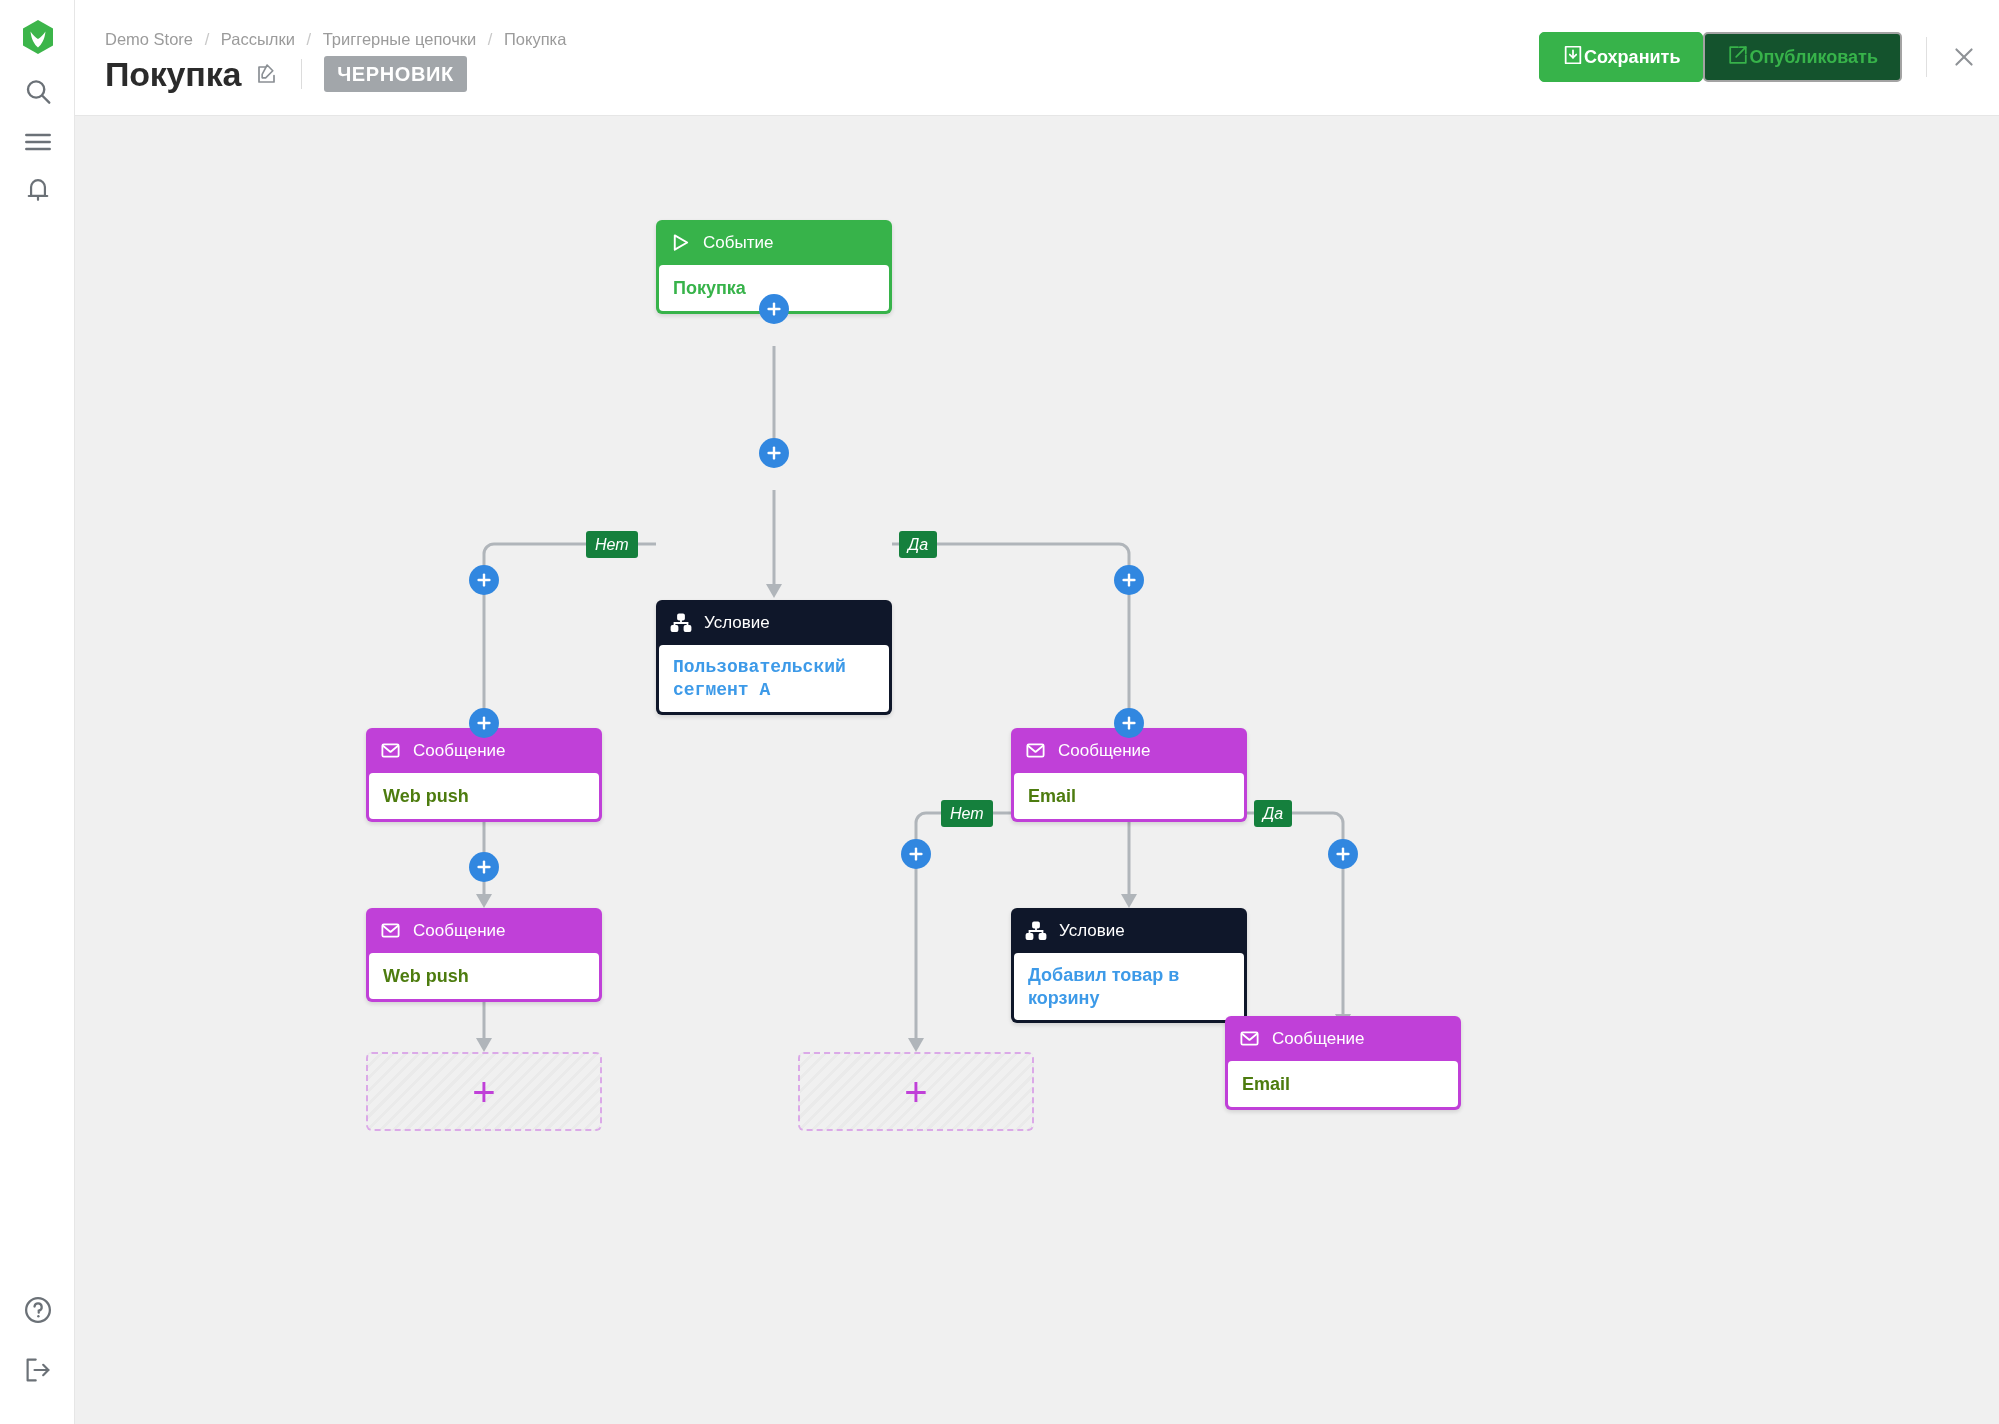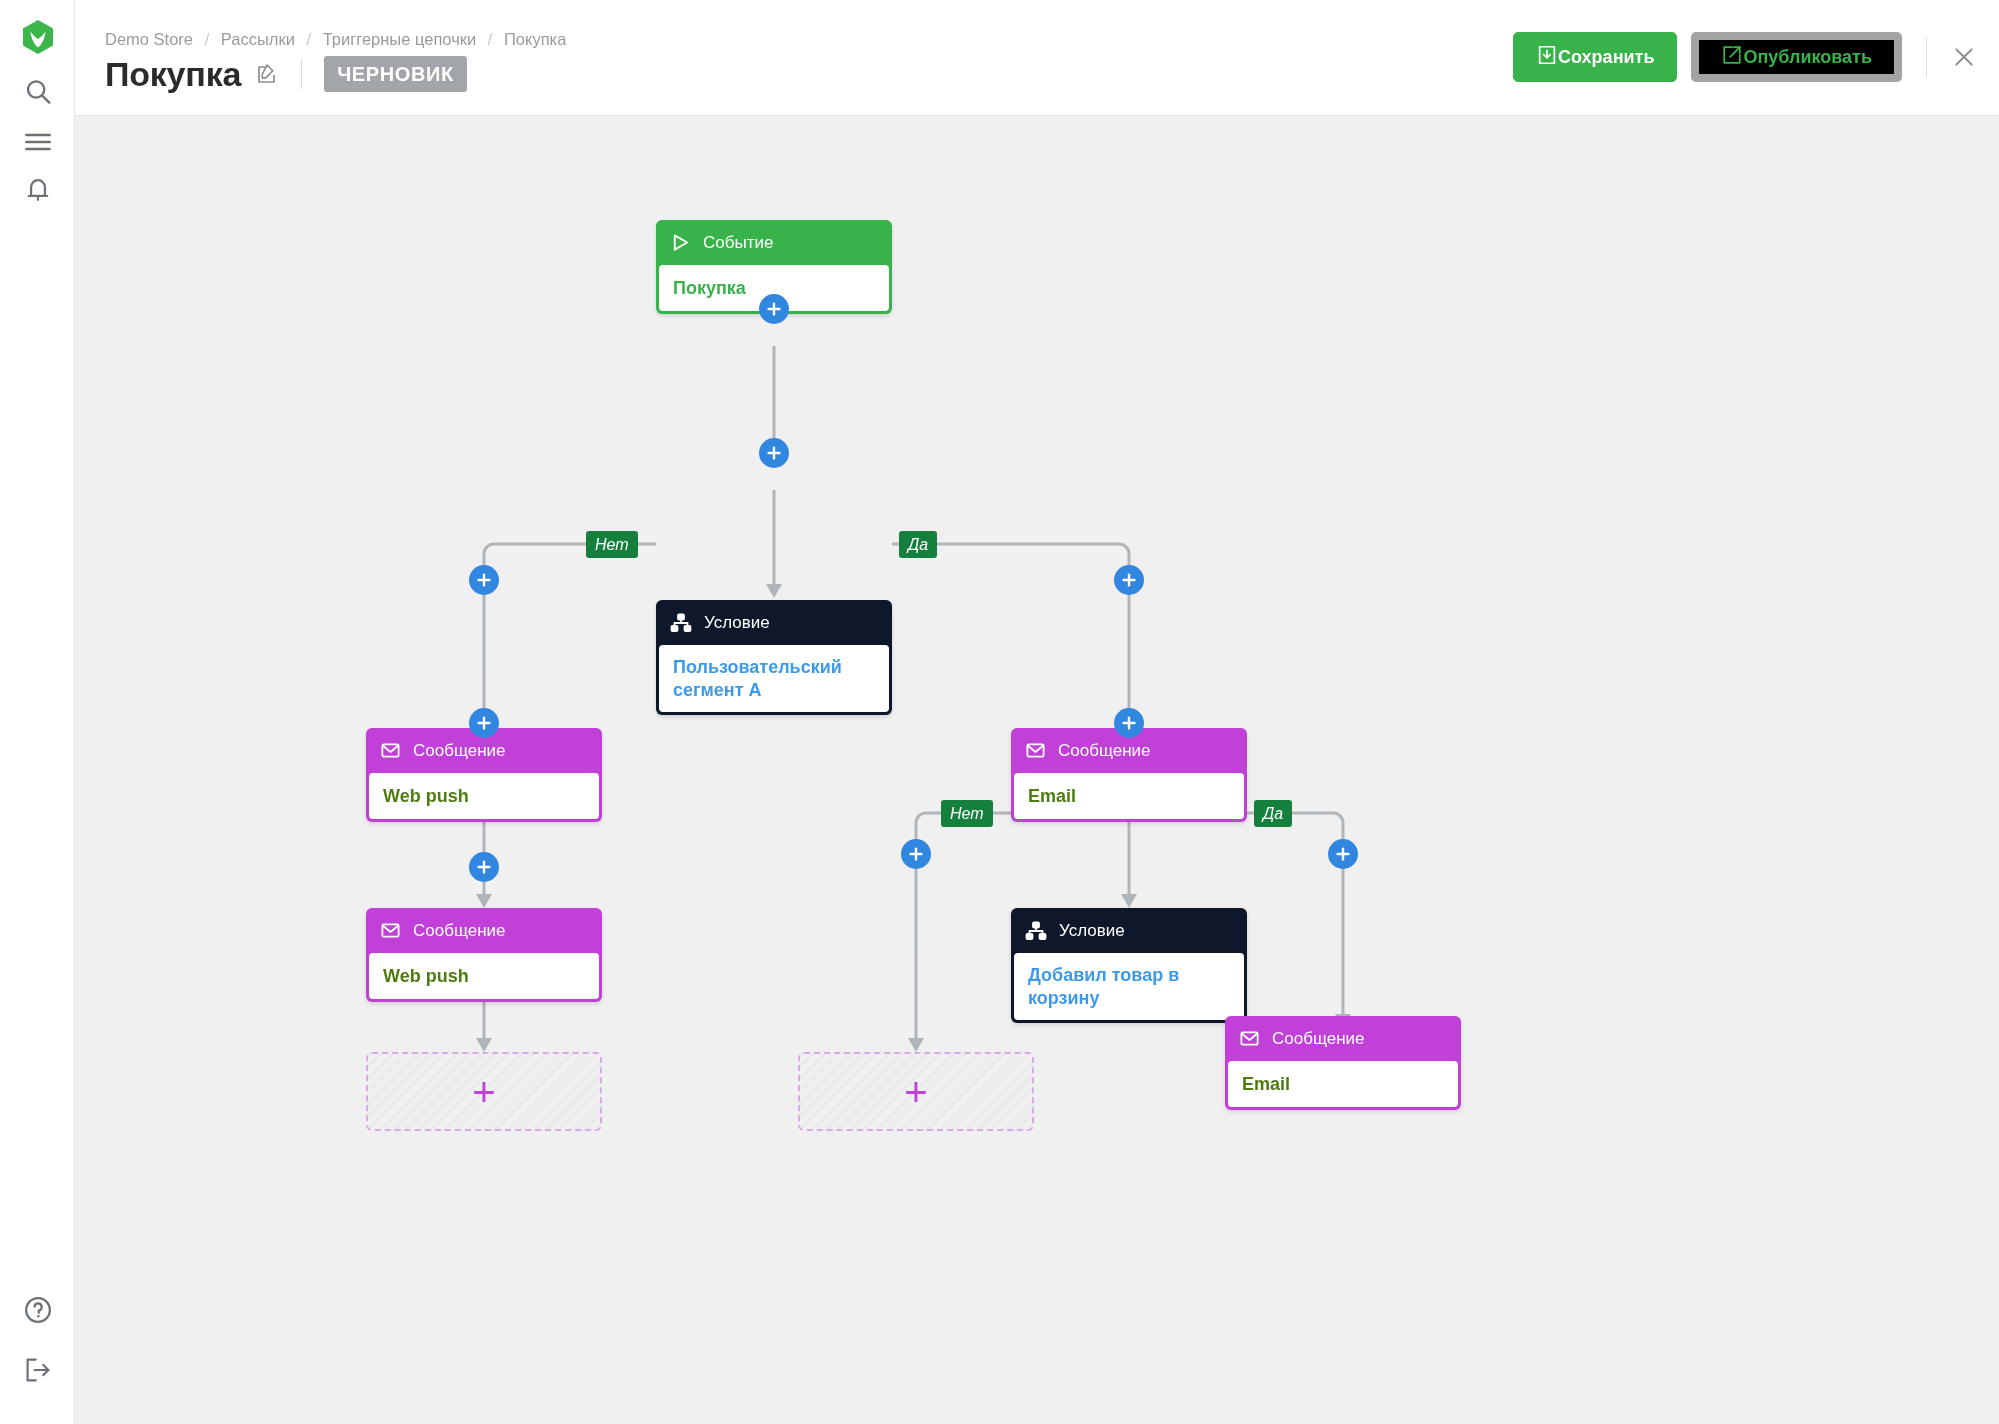--- a/index.html
+++ b/index.html
@@ -66,21 +66,21 @@
     position: absolute; right: 22px; top: 32px;
     display: flex; align-items: center;
   }
   .btn {
     display: flex; align-items: center; 
     height: 50px; padding: 0 22px; border-radius: 5px;
     font-size: 18px; font-weight: bold; cursor: pointer;
     white-space: nowrap;
   }
   #btn-save { background: #37b34a; color: #ffffff; border: 1px solid #37b34a; }
-  #btn-publish { background: #000000; color: #37b34a; border: 8px solid #a3a3a3; margin-left: 14px; }
+  #btn-publish { background: #14532d; color: #37b34a; border: 2px solid #a3a3a3; }
   #header-divider { width: 1px; height: 40px; background: #e0e0e0; margin: 0 24px; }
   #btn-close { color: #8e9296; cursor: pointer; display:flex; align-items:center; }
 
   
   #canvas {
     position: absolute; left: 75px; top: 116px;
     width: 1924px; height: 1308px;
     background: #f0f0f0;
     overflow: hidden;
   }
@@ -315,21 +315,21 @@
       <span class="node-icon">
         <svg width="22" height="22" viewBox="0 0 22 22" fill="none" stroke="#ffffff" stroke-width="1.8">
           <rect x="8" y="2.5" width="6" height="5" rx="1" fill="#ffffff"></rect>
           <rect x="1.5" y="14" width="6" height="5" rx="1" fill="#ffffff"></rect>
           <rect x="14.5" y="14" width="6" height="5" rx="1" fill="#ffffff"></rect>
           <path d="M11 7.5 V11 M4.5 14 V11 H17.5 V14"></path>
         </svg>
       </span>
       <span>Условие</span>
     </div>
-    <div class="node-body" style="min-height:66px;">Пользовательский сегмент А</div>
+    <div class="node-body" style="min-height:66px;font-family:Liberation Mono, monospace;">Пользовательский сегмент А</div>
   </div>
 
   <div class="branch-label" style="left:511px; top:415px;">Нет</div>
   <div class="branch-label" style="left:824px; top:415px;">Да</div>
 
   <div class="node purple" style="left:291px; top:612px;">
     <div class="node-head">
       <span class="node-icon">
         <svg width="21" height="21" viewBox="0 0 22 22" fill="none" stroke="#ffffff" stroke-width="1.9" stroke-linejoin="round">
           <rect x="2.5" y="4.5" width="17" height="13" rx="1.5"></rect>

